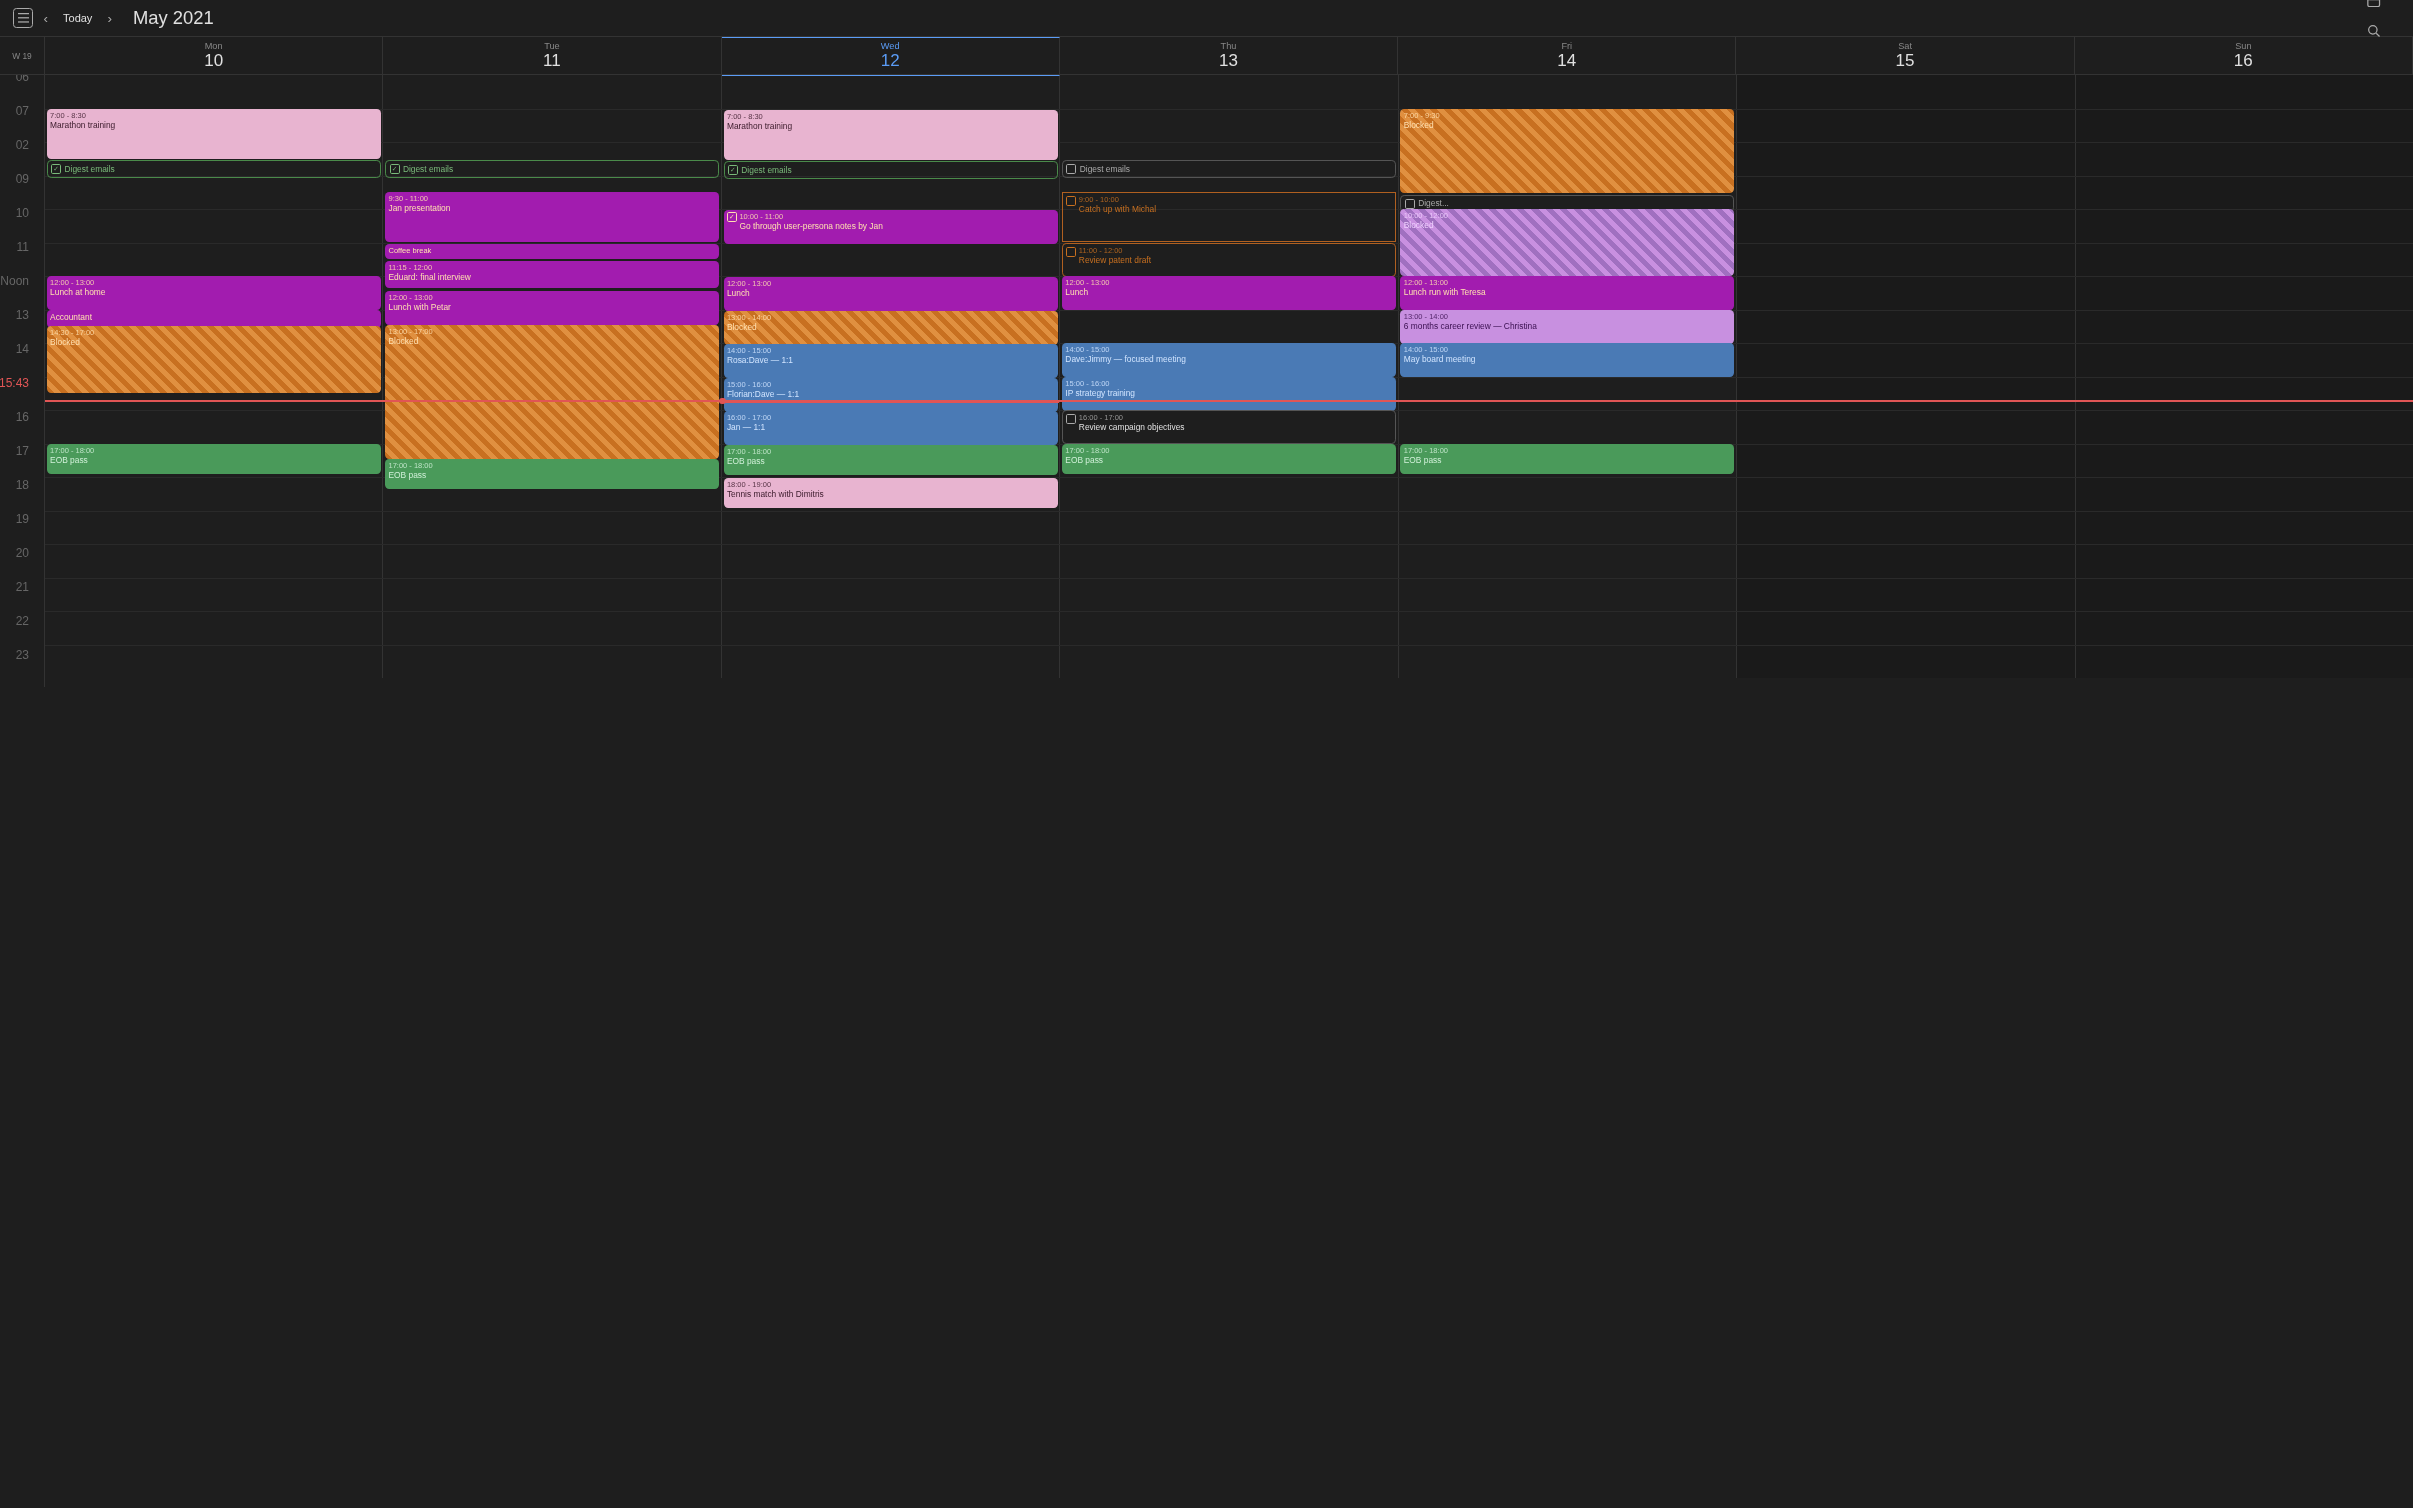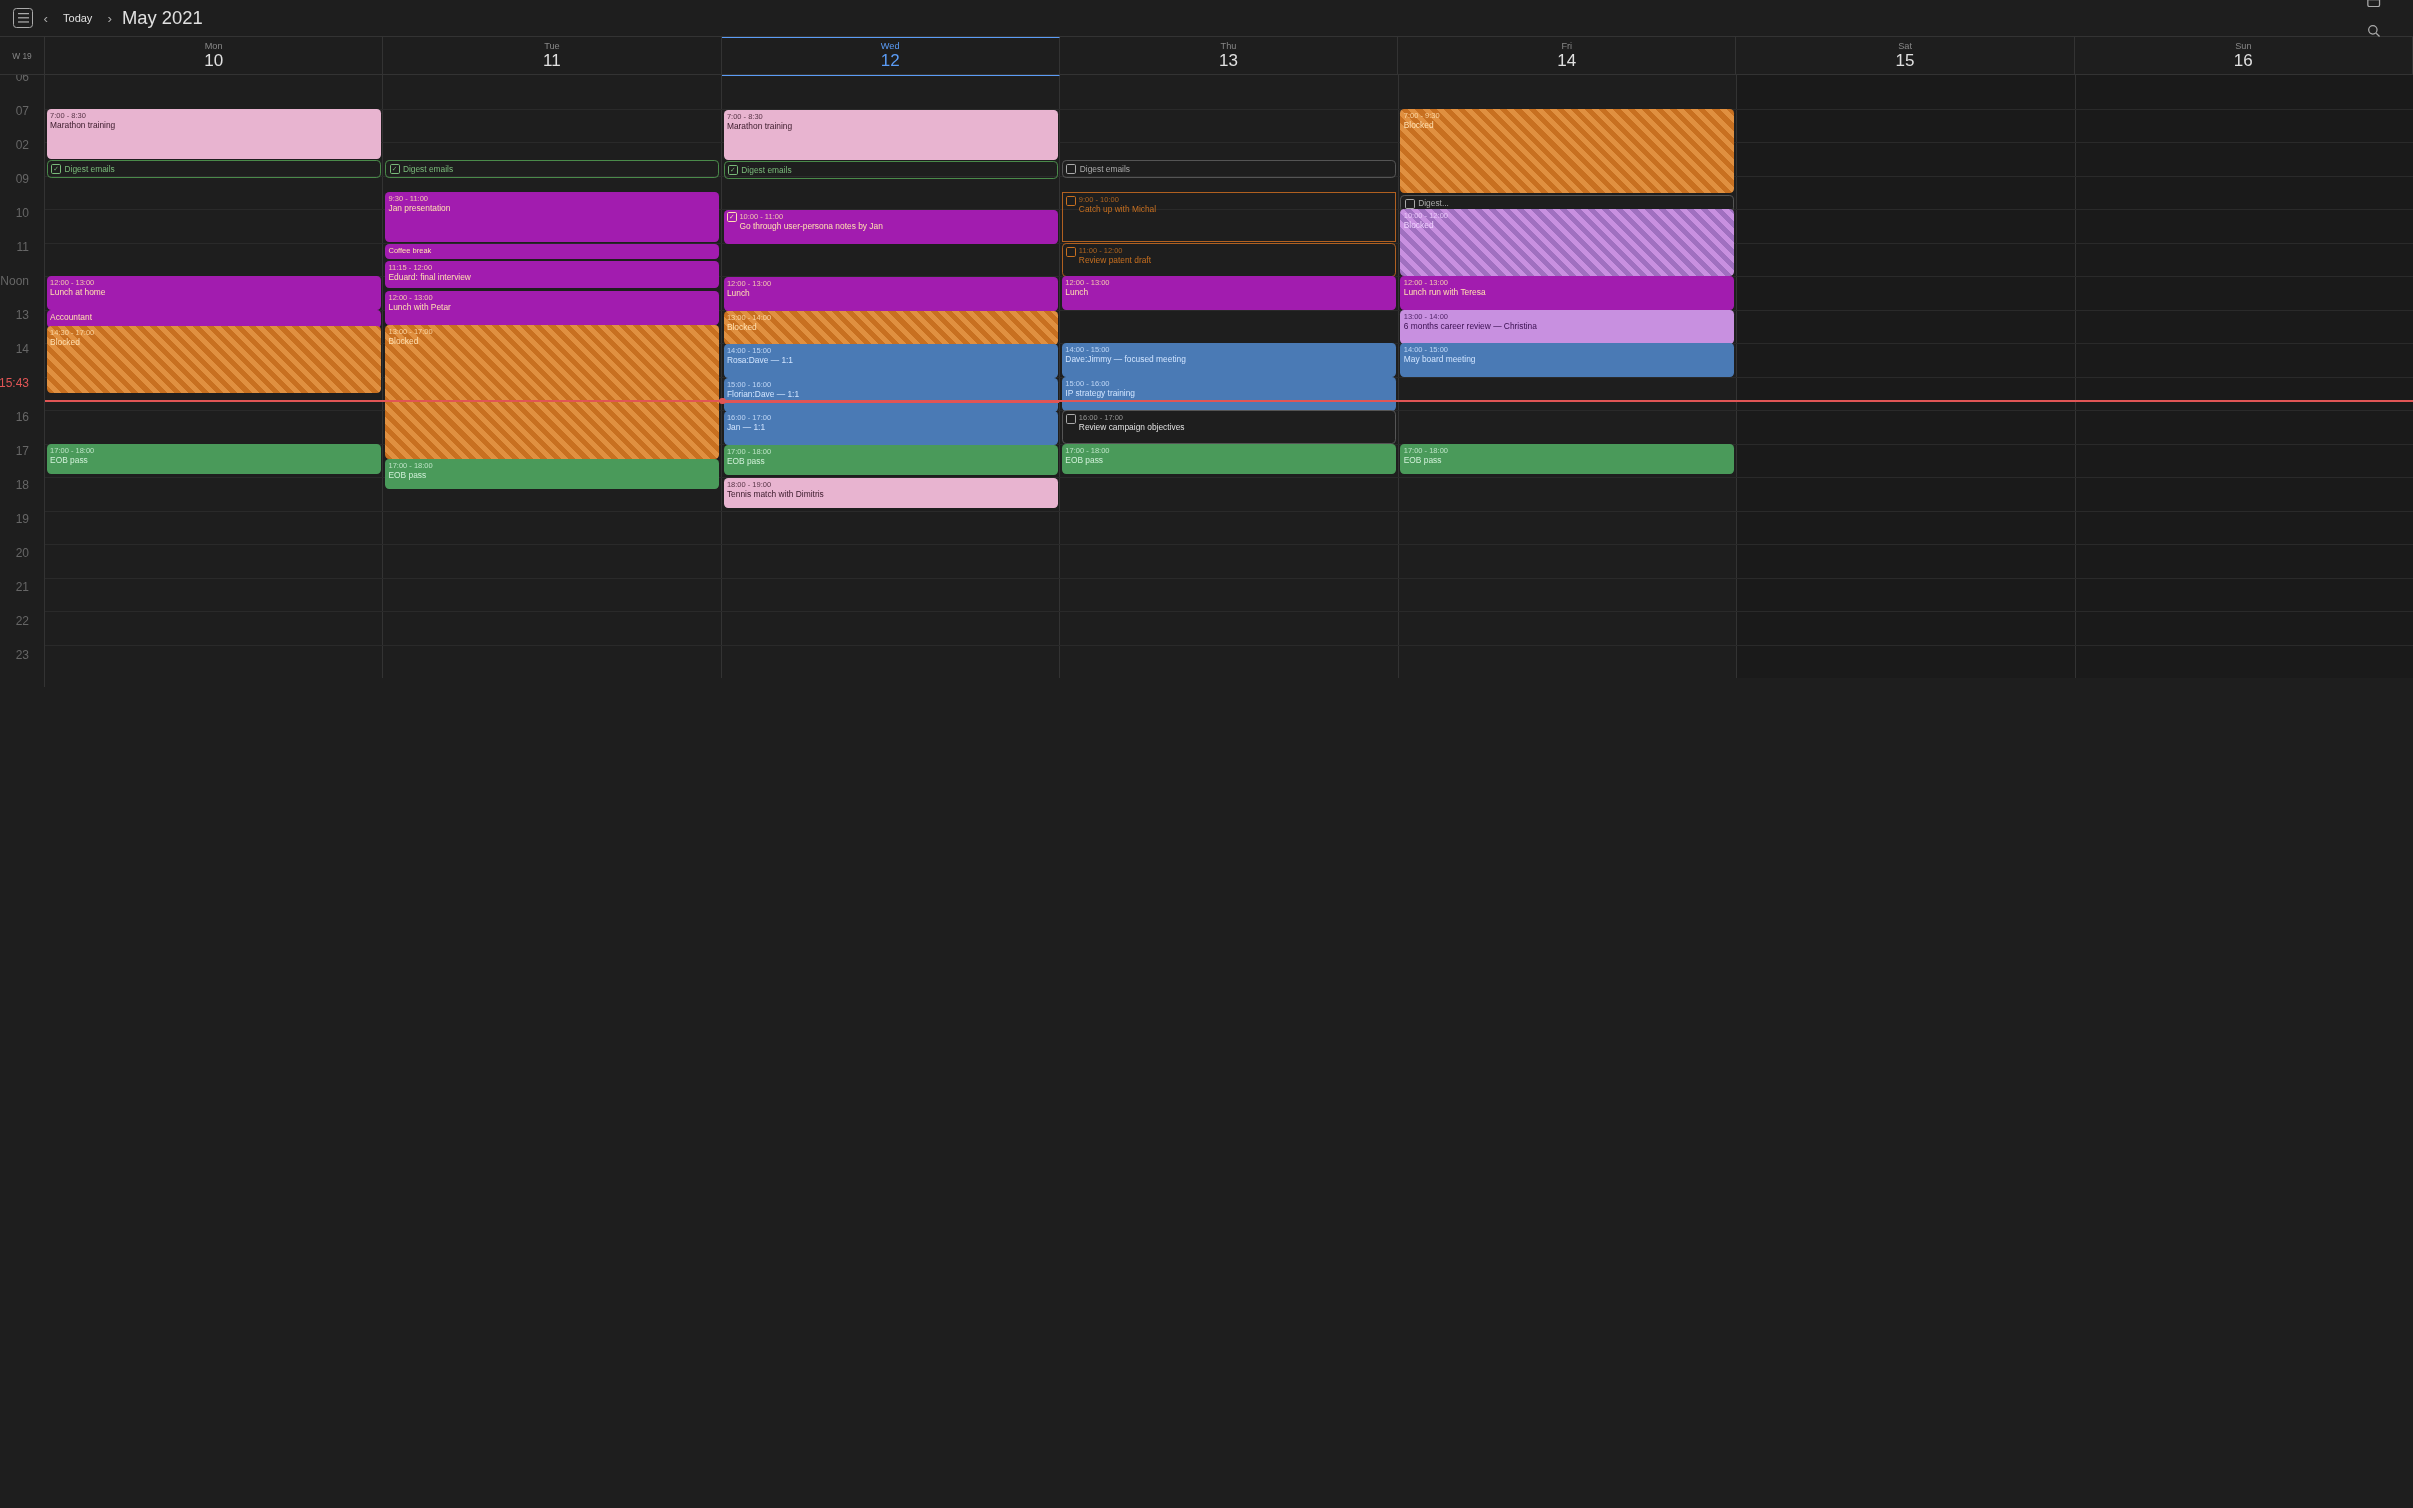--- a/index.html
+++ b/index.html
@@ -43,21 +43,21 @@
     .today-btn {
       color: #e0e0e0;
       font-size: 11px;
       cursor: pointer;
       padding: 1.7px 5px;
     }
     .month-title {
       font-size: 18.4px;
       font-weight: 400;
       color: #e0e0e0;
-      margin-left: 0;
+      margin-left: 11px;
     }
     .header-right {
       display: flex;
       align-items: center;
       gap: 13.4px;
       flex-direction: column;
     }
     .week-selector {
       display: flex; align-items: center; gap: 3.4px;
       font-size: 11px; color: #e0e0e0;

